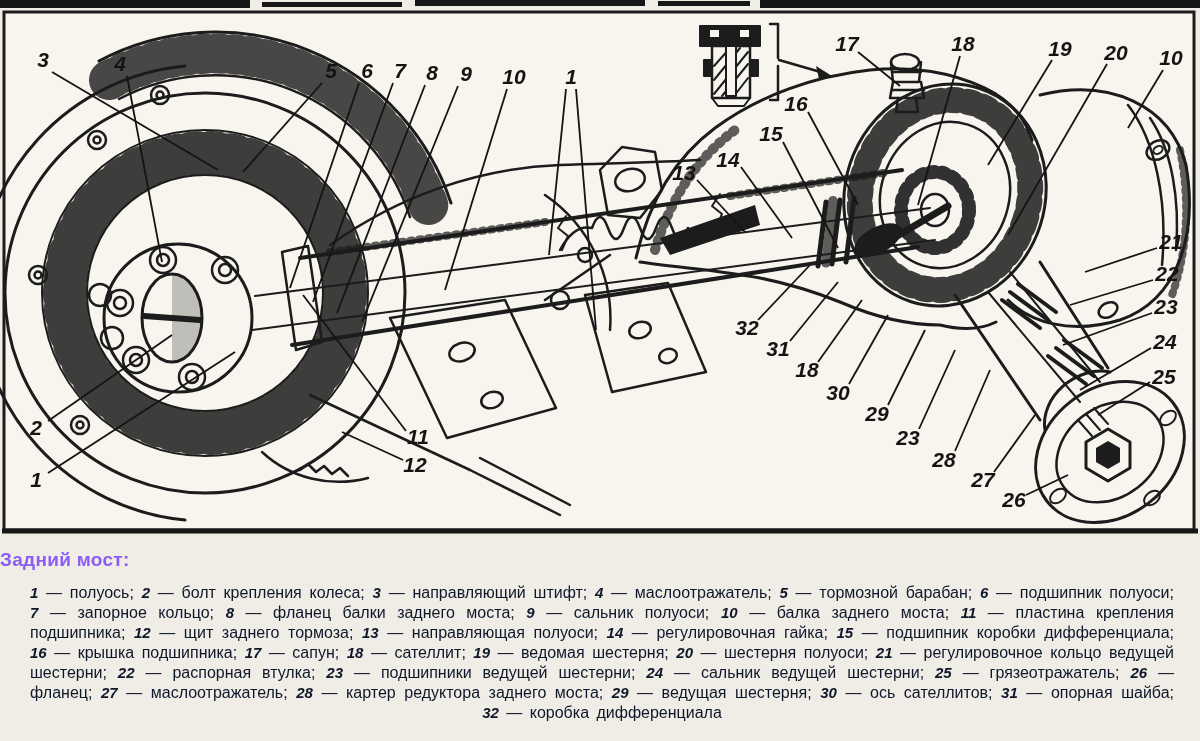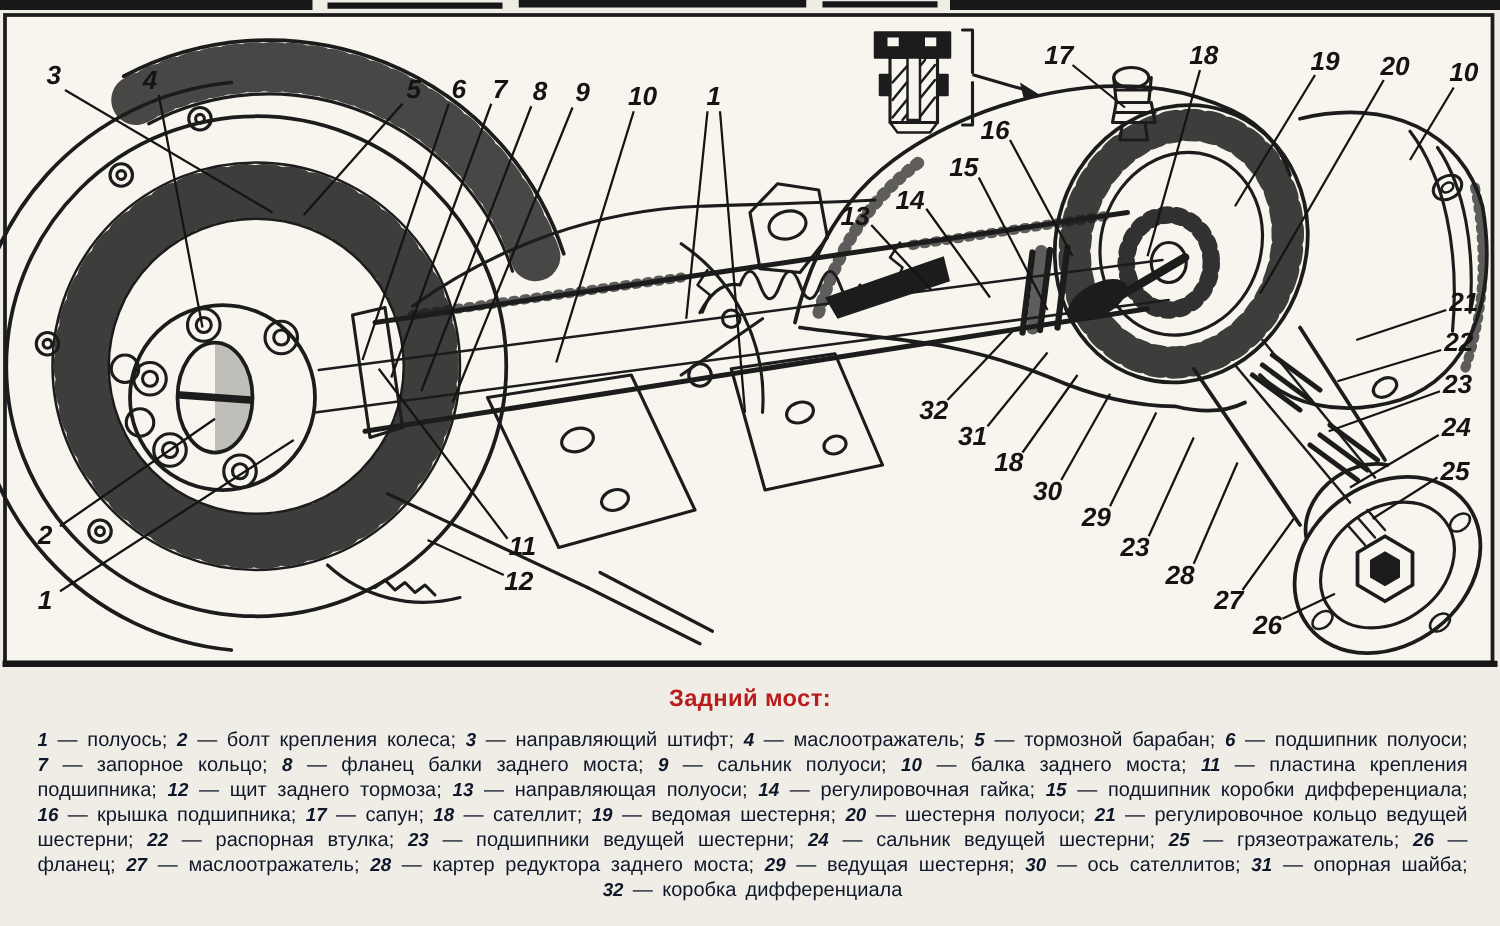--- a/index.html
+++ b/index.html
@@ -8,22 +8,22 @@
     background:#efede6;
     font-family:"Liberation Sans",sans-serif;
     color:#1d1c1a;
   }
   .figure-frame{
     position:absolute;left:0;top:0;width:1200px;height:535px;
   }
   .figure-frame svg{display:block;}
   .fig-title{
     position:absolute;left:0;top:549px;width:1200px;
-    text-align:center;font-weight:bold;font-size:19px;letter-spacing:.3px;
-    color:#b91c1c;
+    text-align:left;font-weight:bold;font-size:19px;letter-spacing:.3px;
+    color:#8b5cf6;
   }
   .legend{
     position:absolute;left:28px;top:581px;width:1144px;margin:2px;
     font-size:16px;line-height:20px;word-spacing:3px;
     text-align:justify;text-align-last:center;
     color:#0f172a;
   }
   .legend i{font-style:italic;font-weight:bold;font-size:15px;}
   #callouts-layer text{
     font-family:"Liberation Sans",sans-serif;

